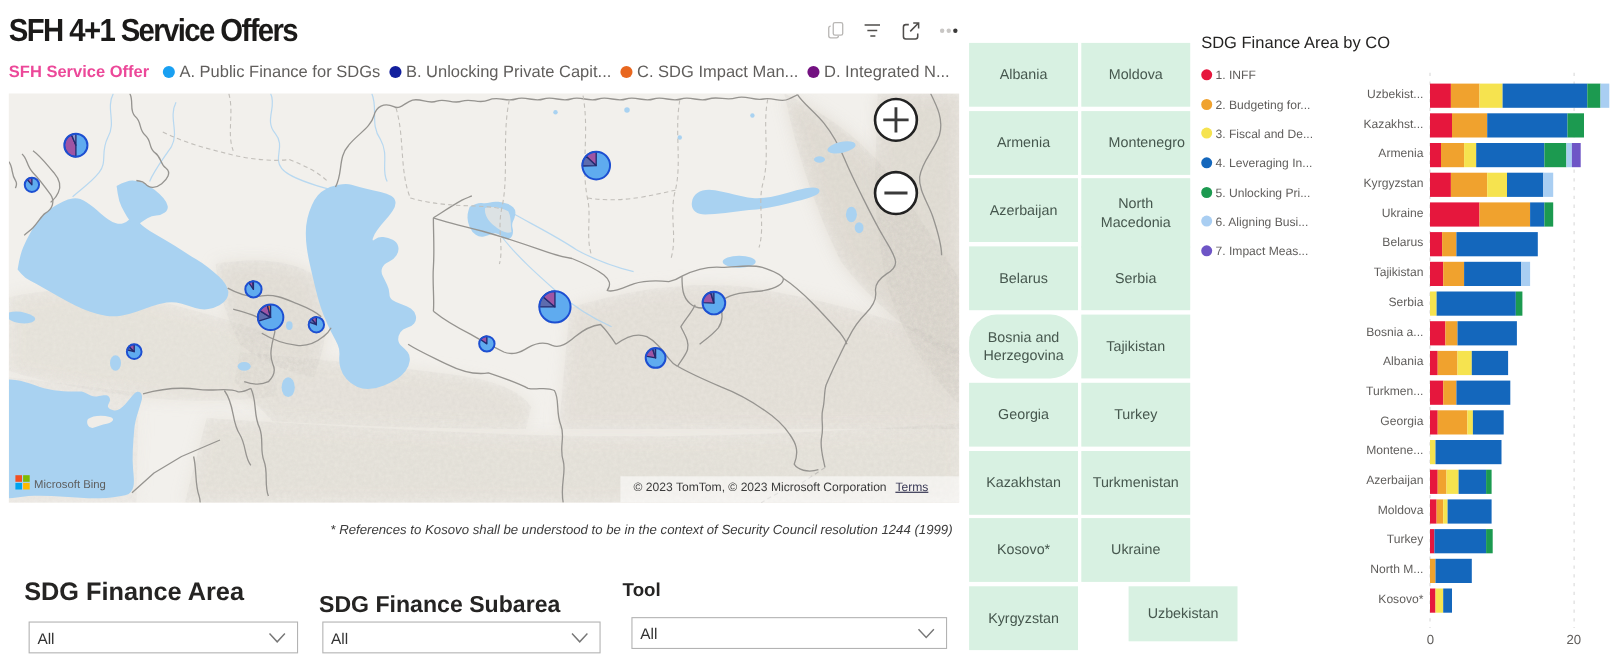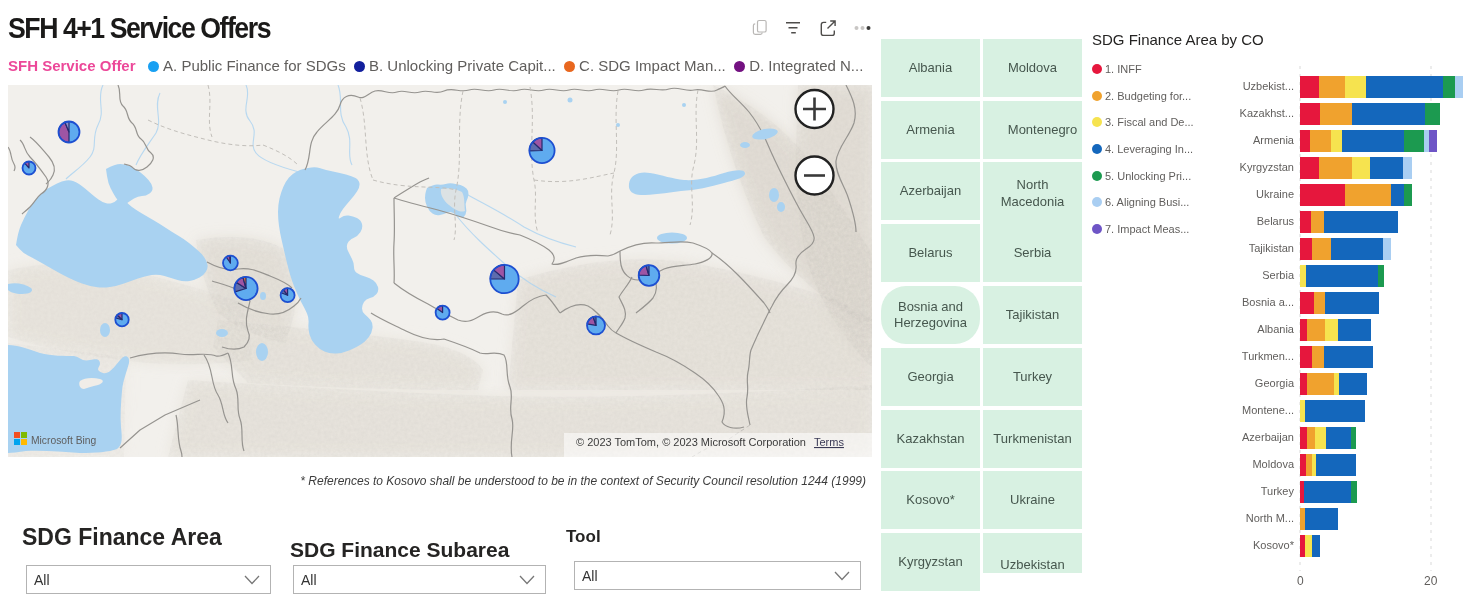--- a/index.html
+++ b/index.html
@@ -280,21 +280,21 @@
     </div>
   <div class="btn" style="left:881px; top:471px; height:57.5px;">
       <span>Kosovo*</span>
     </div>
   <div class="btn" style="left:983px; top:471px; height:57.5px;">
       <span>Ukraine</span>
     </div>
   <div class="btn" style="left:881px; top:533px; height:57.5px;">
       <span>Kyrgyzstan</span>
     </div>
-  <div class="btn" style="left:983px; top:533px; height:40px;align-items:flex-end;">
+  <div class="btn" style="left:1026px; top:533px; height:50px;">
       <span>Uzbekistan</span>
     </div>
 
   <div class="abs" style="left:1092px; top:31px; font-size:15px; color:#252423;">SDG Finance Area by CO</div>
   <div class="blegend" style="left:1092px; top:63px;"><span class="d" style="background:#e6173d;"></span>1. INFF</div>
   <div class="blegend" style="left:1092px; top:90px;"><span class="d" style="background:#f0a22e;"></span>2. Budgeting for...</div>
   <div class="blegend" style="left:1092px; top:116px;"><span class="d" style="background:#f6e34f;"></span>3. Fiscal and De...</div>
   <div class="blegend" style="left:1092px; top:143px;"><span class="d" style="background:#1467bc;"></span>4. Leveraging In...</div>
   <div class="blegend" style="left:1092px; top:170px;"><span class="d" style="background:#1c9a50;"></span>5. Unlocking Pri...</div>
   <div class="blegend" style="left:1092px; top:196px;"><span class="d" style="background:#a9cef2;"></span>6. Aligning Busi...</div>

